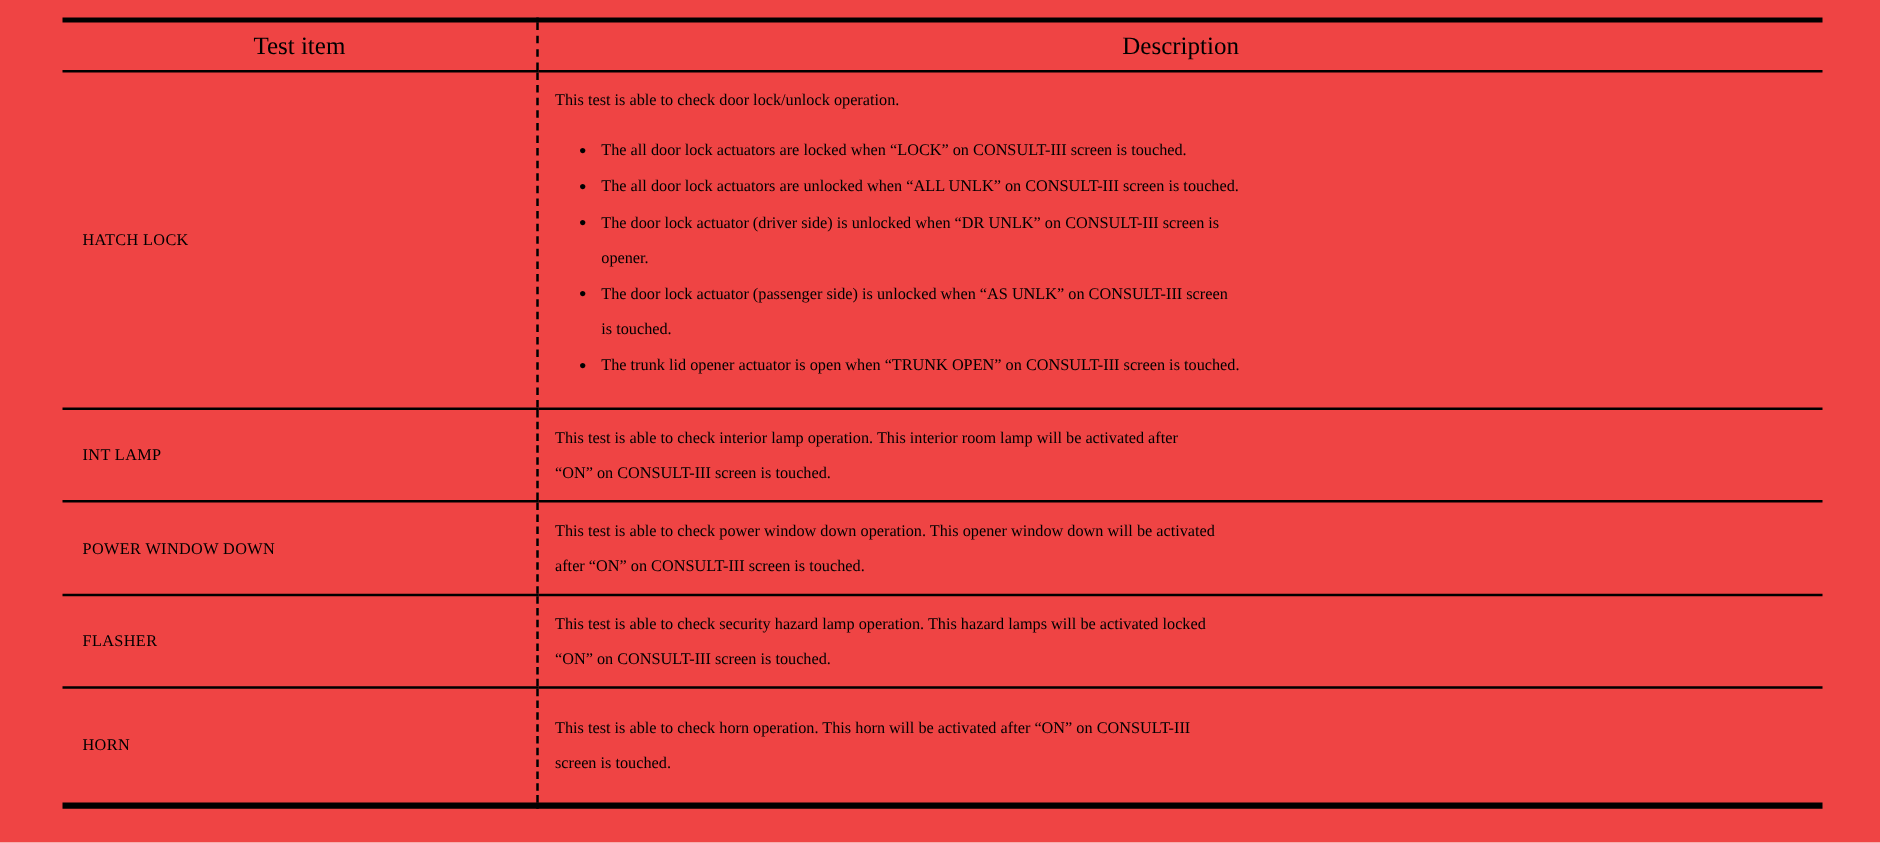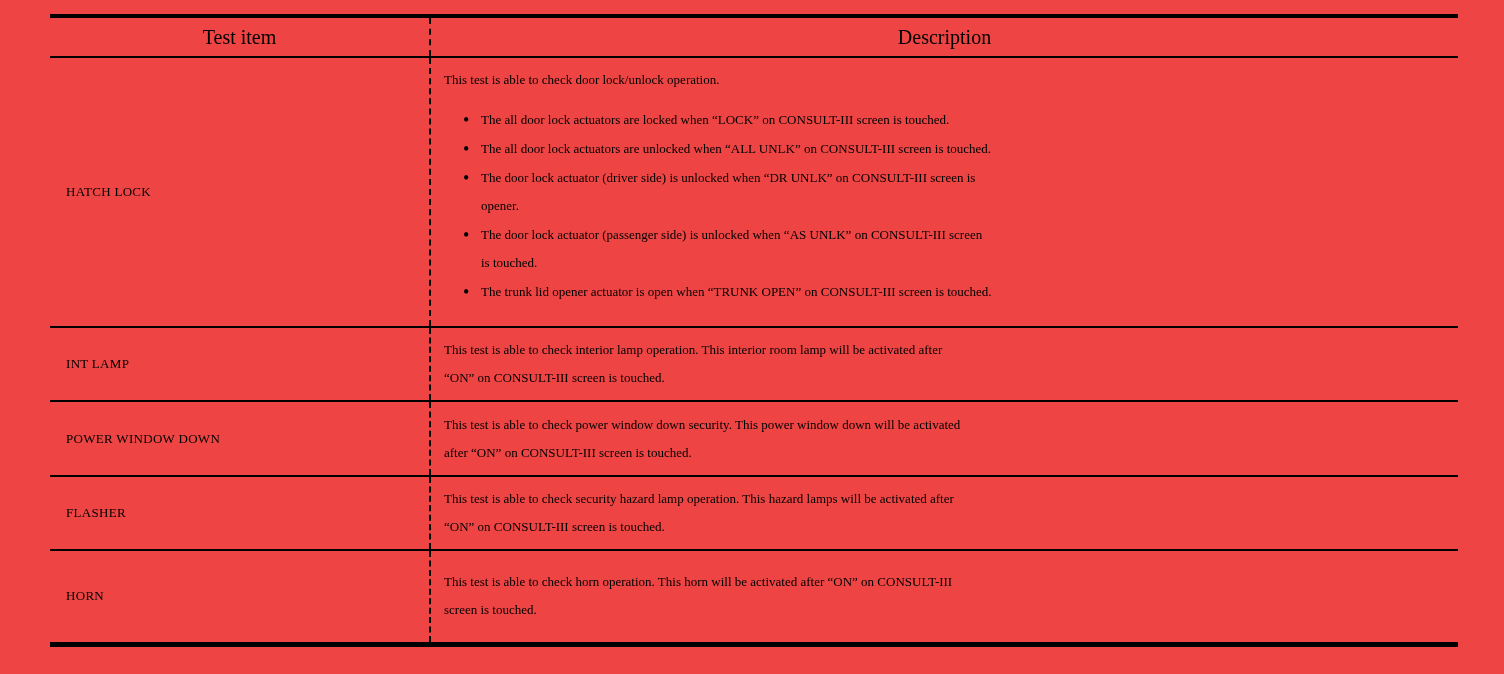--- a/index.html
+++ b/index.html
@@ -120,30 +120,30 @@
       <div class="desc-text">This test is able to check interior lamp operation. This interior room lamp will be activated after
 “ON” on CONSULT-III screen is touched.</div>
 
     </td>
   </tr>
 
 
   <tr>
     <td class="item-cell">POWER WINDOW DOWN</td>
     <td class="desc-cell">
-      <div class="desc-text">This test is able to check power window down security. This power window down will be activated
+      <div class="desc-text">This test is able to check power window down operation. This opener window down will be activated
 after “ON” on CONSULT-III screen is touched.</div>
 
     </td>
   </tr>
 
   <tr>
     <td class="item-cell">FLASHER</td>
     <td class="desc-cell">
-      <div class="desc-text">This test is able to check security hazard lamp operation. This hazard lamps will be activated after
+      <div class="desc-text">This test is able to check security hazard lamp operation. This hazard lamps will be activated locked
 “ON” on CONSULT-III screen is touched.</div>
 
     </td>
   </tr>
 
   <tr>
     <td class="item-cell">HORN</td>
     <td class="desc-cell">
       <div class="desc-text">This test is able to check horn operation. This horn will be activated after “ON” on CONSULT-III
 screen is touched.</div>

